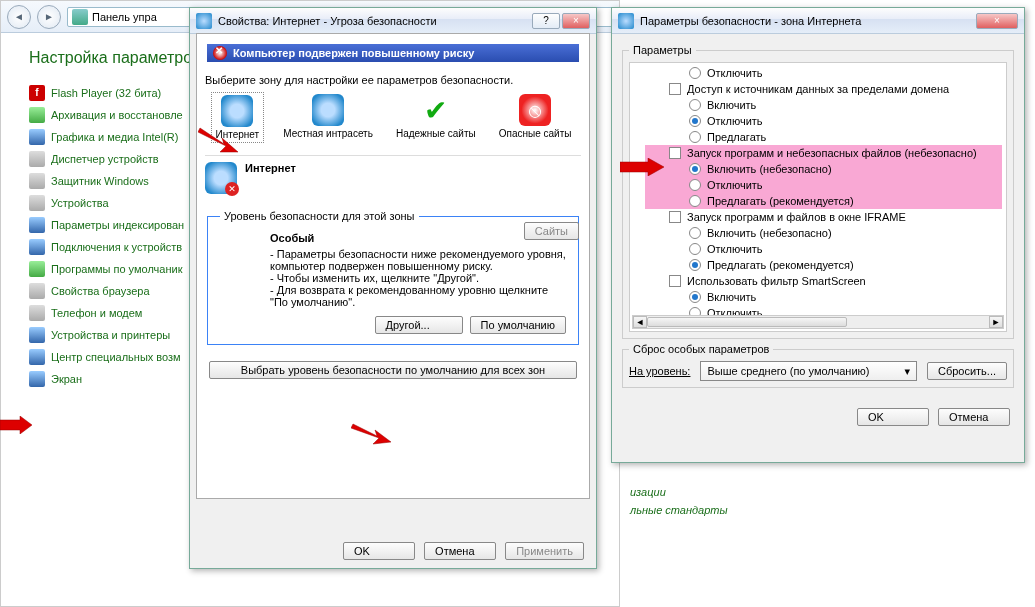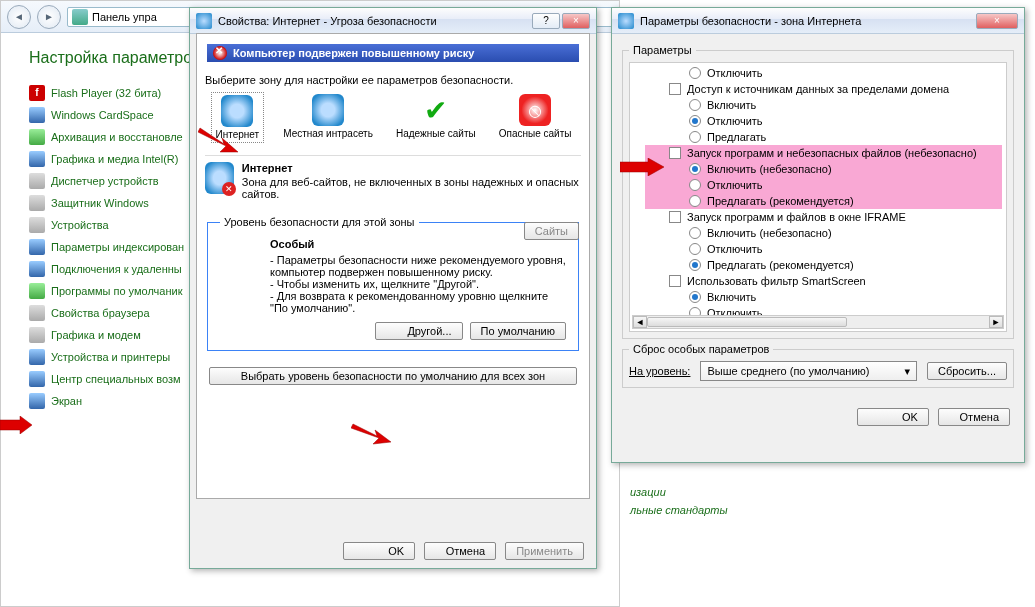--- a/index.html
+++ b/index.html
@@ -53,21 +53,21 @@
 .zone-desc { margin: 8px; border-top: 1px solid #ddd; padding-top: 6px; display: flex; gap: 8px; }
 .zone-desc-ic { width: 32px; height: 32px; background: radial-gradient(#bdf 30%,#28c 80%); border-radius: 6px; position: relative; }
 .zone-desc-ic::after { content:"✕"; position:absolute; right:-2px; bottom:-2px; width:14px; height:14px; background:#d22; color:#fff; border-radius:50%; font-size:9px; text-align:center; line-height:14px; }
 .zone-desc-txt h4 { margin: 0 0 2px 0; font-size: 11px; font-weight: bold; }
 .zone-desc-txt p { margin: 0; font-size: 11px; }
 .sites-btn { position: absolute; right: 10px; top: 188px; }
 fieldset.level { margin: 16px 10px; border: 1px solid #3b82f6; padding: 10px 12px; }
 fieldset.level legend { font-size: 11px; padding: 0 4px; }
 .level-body { padding-left: 50px; font-size: 11px; }
 .level-body b { display: block; margin-bottom: 4px; }
-.btn { border: 1px solid #888; background: linear-gradient(#fdfdfd,#e6e6e6); padding: 2px 10px; font-size: 11px; border-radius: 2px; cursor: pointer; display: inline-block; text-align: right; }
+.btn { border: 1px solid #888; background: linear-gradient(#fdfdfd,#e6e6e6); padding: 2px 10px; font-size: 11px; border-radius: 2px; cursor: pointer; display: inline-block; text-align: left; }
 .btn.disabled { color: #888; }
 .btnrow { text-align: right; margin-top: 8px; }
 .btnrow .btn { min-width: 88px; margin-left: 4px; }
 .fullbtn { display: block; margin: 6px 12px; text-align: center; }
 .dlg-footer { position: absolute; bottom: 8px; right: 12px; }
 .dlg-footer .btn { min-width: 72px; margin-left: 6px; }
 
 
 .d2 { left: 611px; top: 7px; width: 414px; height: 456px; }
 .d2-body { padding: 6px 10px; }
@@ -113,24 +113,20 @@
   <div class="cp-body">
     <div class="cp-left"></div>
     <div class="cp-content">
       <div class="cp-heading">Настройка параметров</div>
       <div id="cp-list">
           <div class="cp-item">
             <span class="cp-item-ic ic-flash">f</span>
             <span class="cp-item-text">Flash Player (32 бита)</span>
           </div>
           <div class="cp-item">
-            <span class="cp-item-ic ic-blue"></span>
-            <span class="cp-item-text">Windows CardSpace</span>
-          </div>
-          <div class="cp-item">
             <span class="cp-item-ic ic-green"></span>
             <span class="cp-item-text">Архивация и восстановле</span>
           </div>
           <div class="cp-item">
             <span class="cp-item-ic ic-blue"></span>
             <span class="cp-item-text">Графика и медиа Intel(R)</span>
           </div>
           <div class="cp-item">
             <span class="cp-item-ic ic-grey"></span>
             <span class="cp-item-text">Диспетчер устройств</span>
@@ -142,33 +138,33 @@
           <div class="cp-item">
             <span class="cp-item-ic ic-grey"></span>
             <span class="cp-item-text">Устройства</span>
           </div>
           <div class="cp-item">
             <span class="cp-item-ic ic-blue"></span>
             <span class="cp-item-text">Параметры индексирован</span>
           </div>
           <div class="cp-item">
             <span class="cp-item-ic ic-blue"></span>
-            <span class="cp-item-text">Подключения к удаленны</span>
+            <span class="cp-item-text">Подключения к устройств</span>
           </div>
           <div class="cp-item">
             <span class="cp-item-ic ic-green"></span>
             <span class="cp-item-text">Программы по умолчаник</span>
           </div>
           <div class="cp-item">
             <span class="cp-item-ic ic-grey"></span>
             <span class="cp-item-text">Свойства браузера</span>
           </div>
           <div class="cp-item">
             <span class="cp-item-ic ic-grey"></span>
-            <span class="cp-item-text">Графика и модем</span>
+            <span class="cp-item-text">Телефон и модем</span>
           </div>
           <div class="cp-item">
             <span class="cp-item-ic ic-blue"></span>
             <span class="cp-item-text">Устройства и принтеры</span>
           </div>
           <div class="cp-item">
             <span class="cp-item-ic ic-blue"></span>
             <span class="cp-item-text">Центр специальных возм</span>
           </div>
           <div class="cp-item">
@@ -215,21 +211,20 @@
         </div>
         <div class="zone">
           <div class="zone-ic z-stop">⦸</div>
           <div class="zone-lbl">Опасные сайты</div>
         </div>
       </div>
     <div class="zone-desc">
       <div class="zone-desc-ic"></div>
       <div class="zone-desc-txt">
         <h4>Интернет</h4>
-        <p>Зона для веб-сайтов, не включенных в зоны надежных и опасных сайтов.</p>
       </div>
     </div>
     <span class="btn disabled sites-btn">Сайты</span>
 
     <fieldset class="level">
       <legend>Уровень безопасности для этой зоны</legend>
       <div class="level-body">
         <b>Особый</b>
         <div>- Параметры безопасности ниже рекомендуемого уровня, компьютер подвержен повышенному риску.</div>
         <div>- Чтобы изменить их, щелкните "Другой".</div>

